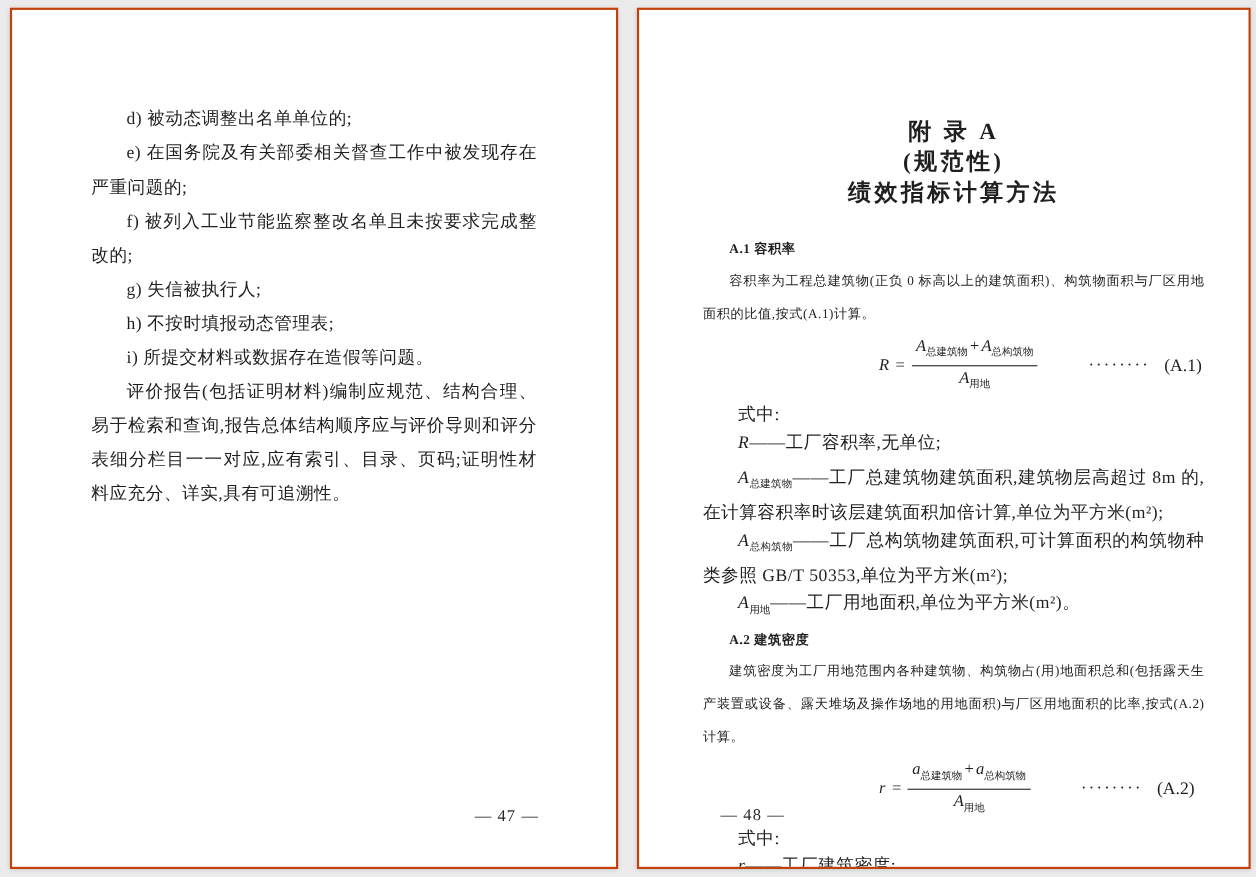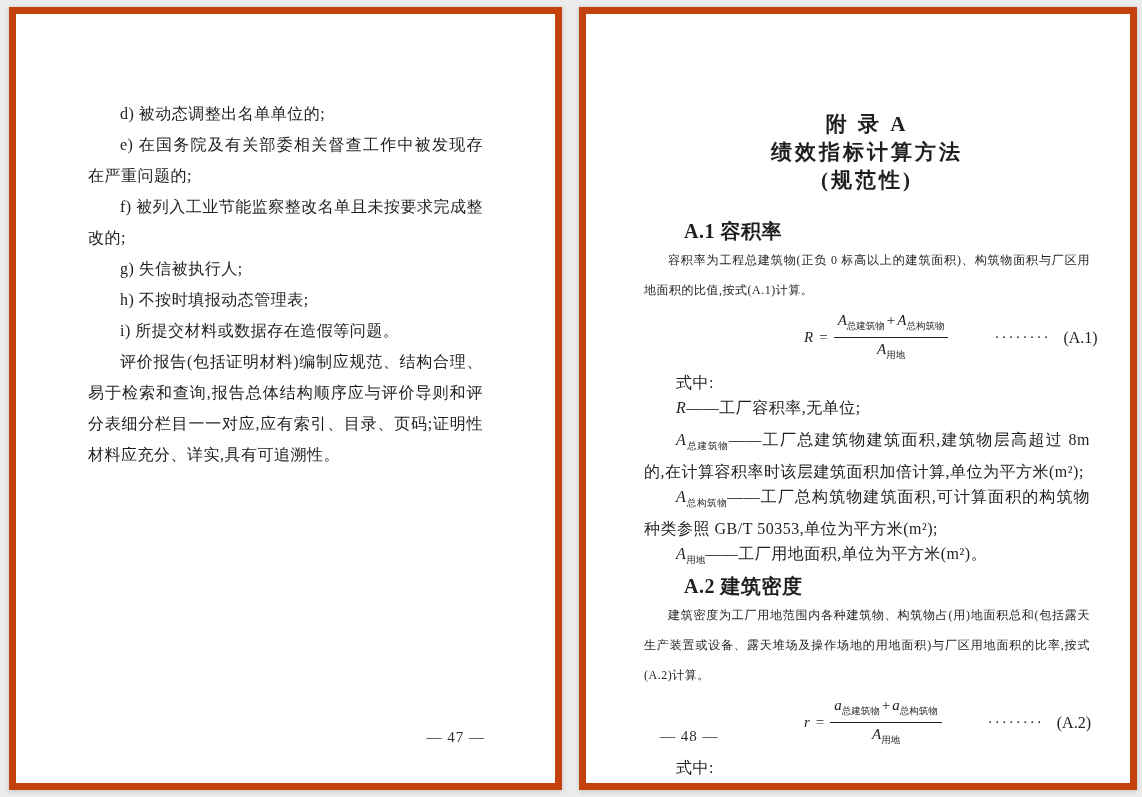--- a/index.html
+++ b/index.html
@@ -12,21 +12,21 @@
   }
   .spread {
     display:flex;
     gap:17px;
     padding:7px 0 7px 9px;
   }
   .page {
     position:relative;
     background:#ffffff;
     height:783px;
-    border:7px solid #c2410c;
+    border:2px solid #c2410c;
     box-shadow:0 1px 5px rgba(0,0,0,0.18);
     overflow:hidden;
   }
   .page-left  { width:553px; }
   .page-right { width:558px; }
 
   .content-left  { padding:84px 72px 0 72px; }
   .content-right { padding:96px 40px 0 58px; }
 
   .doc-line {
@@ -40,21 +40,21 @@
 
   .appendix-title {
     text-align:center;
     font-weight:bold;
     font-size:21px;
     line-height:28px;
     letter-spacing:3px;
     margin-bottom:24px;
   }
   .sec-heading {
-    font-size:20px;
+    font-size:12px;
     font-weight:bold;
     line-height:27px;
     text-indent:2em;
     letter-spacing:0.5px;
   }
   .sec-heading.first { margin-top:20px; }
   .body-text {
     font-size:12px;
     line-height:30px;
     text-align:justify;
@@ -138,22 +138,22 @@
       <p class="doc-line">评价报告(包括证明材料)编制应规范、结构合理、易于检索和查询,报告总体结构顺序应与评价导则和评分表细分栏目一一对应,应有索引、目录、页码;证明性材料应充分、详实,具有可追溯性。</p>
     </div>
     <div class="pagenum pagenum-47">— 47 —</div>
   </div>
 
   <div class="page page-right">
     <div class="content-right">
 
       <div class="appendix-title">
         <div class="title-line">附 录 A</div>
+        <div class="title-line">(规范性)</div>
         <div class="title-line">绩效指标计算方法</div>
-        <div class="title-line">(规范性)</div>
       </div>
 
       <p class="sec-heading first">A.1 容积率</p>
       <p class="body-text">容积率为工程总建筑物(正负 0 标高以上的建筑面积)、构筑物面积与厂区用地面积的比值,按式(A.1)计算。</p>
 
       <div class="formula-row">
         <span class="mvar">R</span>
         <span class="meq">=</span>
         <span class="frac">
           <span class="num">

